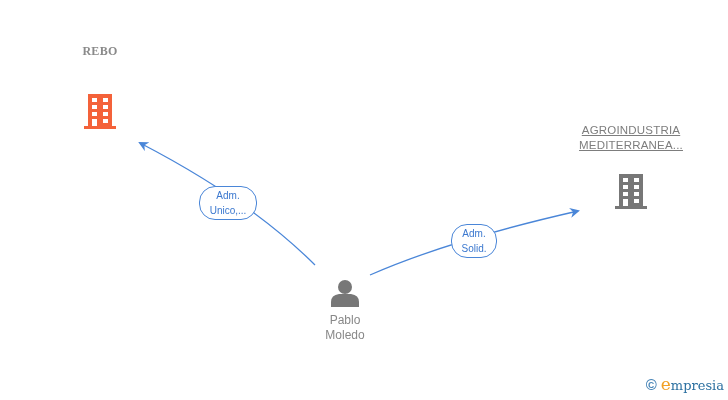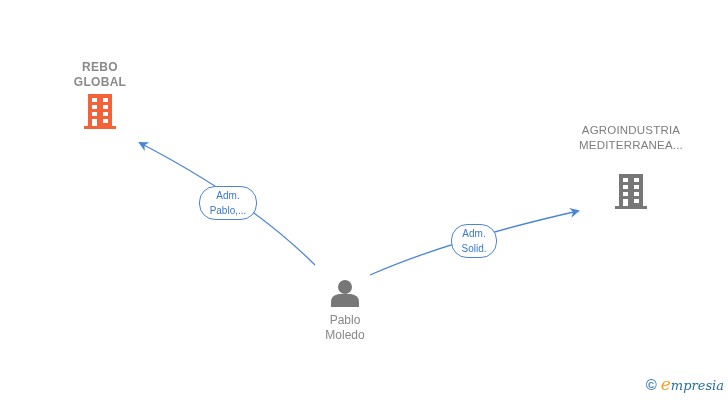--- a/index.html
+++ b/index.html
@@ -1,44 +1,43 @@
 <!DOCTYPE html>
 <html><head>
   <meta charset="utf-8">
   <style>
     html, body { margin: 0; padding: 0; }
     body { width: 728px; height: 400px; background: #ffffff; position: relative; overflow: hidden; font-family: "Liberation Sans", sans-serif; }
     .edges { position: absolute; left: 0; top: 0; width: 728px; height: 400px; }
     .node-label { position: absolute; text-align: center; color: #888888; font-size: 12px; line-height: 15px; }
     .company-label { font-weight: bold; letter-spacing: 0.3px; color: #8a8a8a; }
-    .company-label.light { font-weight: normal; color: #7d7d7d; font-size: 11.5px; line-height: 15px; letter-spacing: 0.2px; }
+    .company-label.light { font-weight: normal; color: #7d7d7d; font-size: 11.5px; line-height: 15px; letter-spacing: 0.2px; text-decoration: underline; }
     .icon { position: absolute; }
     .edge-label { position: absolute; background: #fff; border: 1px solid #4a86d8; border-radius: 16px; color: #3b78cf; font-size: 10px; line-height: 15px; text-align: center; padding: 1px 5px; box-sizing: border-box; }
     .person-label { font-size: 12px; line-height: 15px; color: #888; }
     .footer { position: absolute; right: 4px; bottom: 6px; display: flex; align-items: center; gap: 4px; }
     .copy { font-size: 15px; color: #4a86b8; font-weight: bold; }
-    .brand { font-family: "DejaVu Serif", serif; font-style: italic; font-size: 13px; color: #2a6fa0; }
+    .brand { font-family: "DejaVu Serif", serif; font-size: 13px; color: #2a6fa0; }
     .brand .e { color: #f2a024; font-size: 17px; }
   </style>
 </head>
 <body>
 
 <svg class="edges" viewBox="0 0 728 400">
   <defs>
     <marker id="arrow" markerWidth="10" markerHeight="10" refX="8" refY="5" orient="auto" markerUnits="userSpaceOnUse">
       <path d="M0,0 L10,5 L0,10 L3,5 Z" fill="#4a86d8"></path>
     </marker>
   </defs>
   <path d="M315,265 Q250,200 140,143" stroke="#4a86d8" stroke-width="1.3" fill="none" marker-end="url(#arrow)"></path>
   <path d="M370,275 Q450,240 578,211" stroke="#4a86d8" stroke-width="1.3" fill="none" marker-end="url(#arrow)"></path>
 </svg>
 
-<div class="node-label company-label" style="left:40px; top:60px; width:120px;">
+<div class="node-label company-label" style="left:40px; top:44px; width:120px;font-family:Liberation Serif, serif;">
   <div>REBO</div>
-  <div>GLOBAL</div>
 </div>
 <svg class="icon" style="left:84px; top:94px;" width="32" height="36" viewBox="0 0 32 36">
   <rect x="4" y="0" width="24" height="34" fill="#f4623a"></rect>
   <rect x="0" y="32" width="32" height="3" fill="#f4623a"></rect>
   <g fill="#ffffff">
     <rect x="8" y="4" width="5" height="4"></rect>
       <rect x="19" y="4" width="5" height="4"></rect>
     <rect x="8" y="11" width="5" height="4"></rect>
       <rect x="19" y="11" width="5" height="4"></rect>
     <rect x="8" y="18" width="5" height="4"></rect>
@@ -62,21 +61,21 @@
       <rect x="19" y="11" width="5" height="4"></rect>
     <rect x="8" y="18" width="5" height="4"></rect>
       <rect x="19" y="18" width="5" height="4"></rect>
     <rect x="8" y="25" width="5" height="7"></rect>
       <rect x="19" y="25" width="5" height="4"></rect>
   </g>
 </svg>
 
 <div class="edge-label" style="left:199px; top:186px; width:58px;">
   <div>Adm.</div>
-  <div>Pablo,...</div>
+  <div>Unico,...</div>
 </div>
 <div class="edge-label" style="left:451px; top:224px; width:46px;">
   <div>Adm.</div>
   <div>Solid.</div>
 </div>
 
 <svg class="icon" style="left:330px; top:279px;" width="30" height="28" viewBox="0 0 30 28">
   <circle cx="15" cy="8" r="7" fill="#777777"></circle>
   <path d="M1,28 L1,23 Q1,16 9,15 L21,15 Q29,16 29,23 L29,28 Z" fill="#777777"></path>
 </svg>

